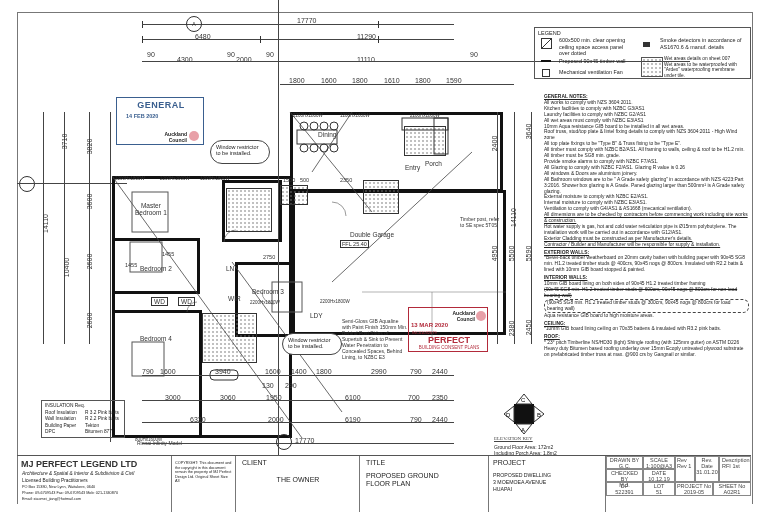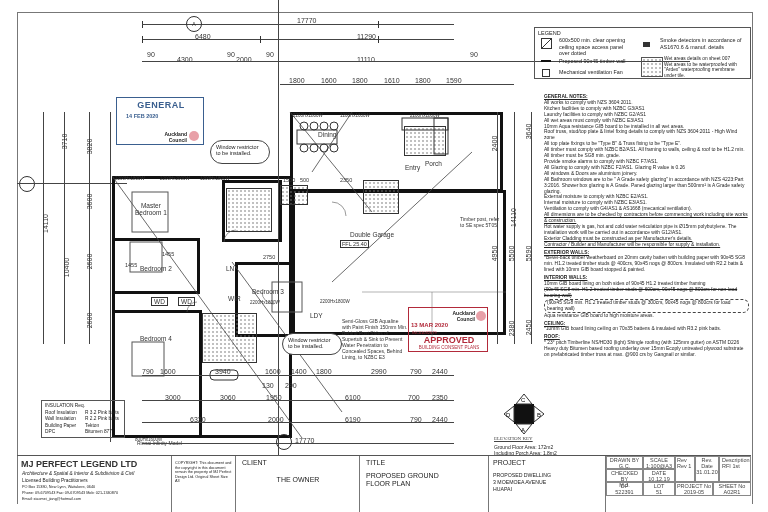--- a/index.html
+++ b/index.html
@@ -184,21 +184,21 @@
   <div class="abs" style="left:9px;top:15px;font-size:5.5px;font-weight:bold;color:#3a5f8f;" data-name="received-date">14 FEB 2020</div>
   <div class="abs" style="left:40px;top:34px;width:30px;font-size:5px;font-weight:bold;line-height:5.5px;text-align:right;color:#222;" data-name="received-council">Auckland Council</div>
   <div class="abs" style="left:72px;top:33px;width:10px;height:10px;border-radius:50%;background:#e8a0a8;" data-name="auckland-council-logo-icon"></div>
 </div>
 
 <div class="stamp-a" data-name="approved-stamp">
   <div class="abs" style="left:36px;top:3px;width:30px;font-size:5px;font-weight:bold;line-height:5.5px;text-align:right;color:#222;" data-name="approved-council">Auckland Council</div>
   <div class="abs" style="left:67px;top:3px;width:10px;height:10px;border-radius:50%;background:#e8a0a8;" data-name="auckland-council-logo-icon"></div>
   <div class="abs" style="left:2px;top:14px;font-size:6px;font-weight:bold;color:#b22a3a;" data-name="approved-date">13 MAR 2020</div>
   <div class="abs" style="left:3px;top:22px;font-size:4px;color:#b22a3a;" data-name="approved-ref">INC01032679</div>
-  <div class="abs" style="left:0;top:27px;width:80px;text-align:center;font-size:9px;font-weight:bold;color:#b22a3a;" data-name="approved-title">APPROVED</div>
+  <div class="abs" style="left:0;top:27px;width:80px;text-align:center;font-size:9px;font-weight:bold;color:#b22a3a;" data-name="approved-title">PERFECT</div>
   <div class="abs" style="left:0;top:37px;width:80px;text-align:center;font-size:4.5px;color:#b22a3a;" data-name="approved-subtitle">BUILDING CONSENT PLANS</div>
 </div>
 
 <div data-name="right-dimensions">
   <div class="vline" style="left:497px;top:112px;height:232px;"></div>
   <div class="vline" style="left:514px;top:112px;height:232px;"></div>
   <div class="vline" style="left:531px;top:112px;height:232px;"></div>
   <div class="dim" style="left:504px;top:214px;transform:rotate(-90deg);" data-name="dim-overall-right">14110</div>
   <div class="dim" style="left:521px;top:128px;transform:rotate(-90deg);" data-name="dim">3640</div>
   <div class="dim" style="left:521px;top:250px;transform:rotate(-90deg);" data-name="dim">5590</div>

